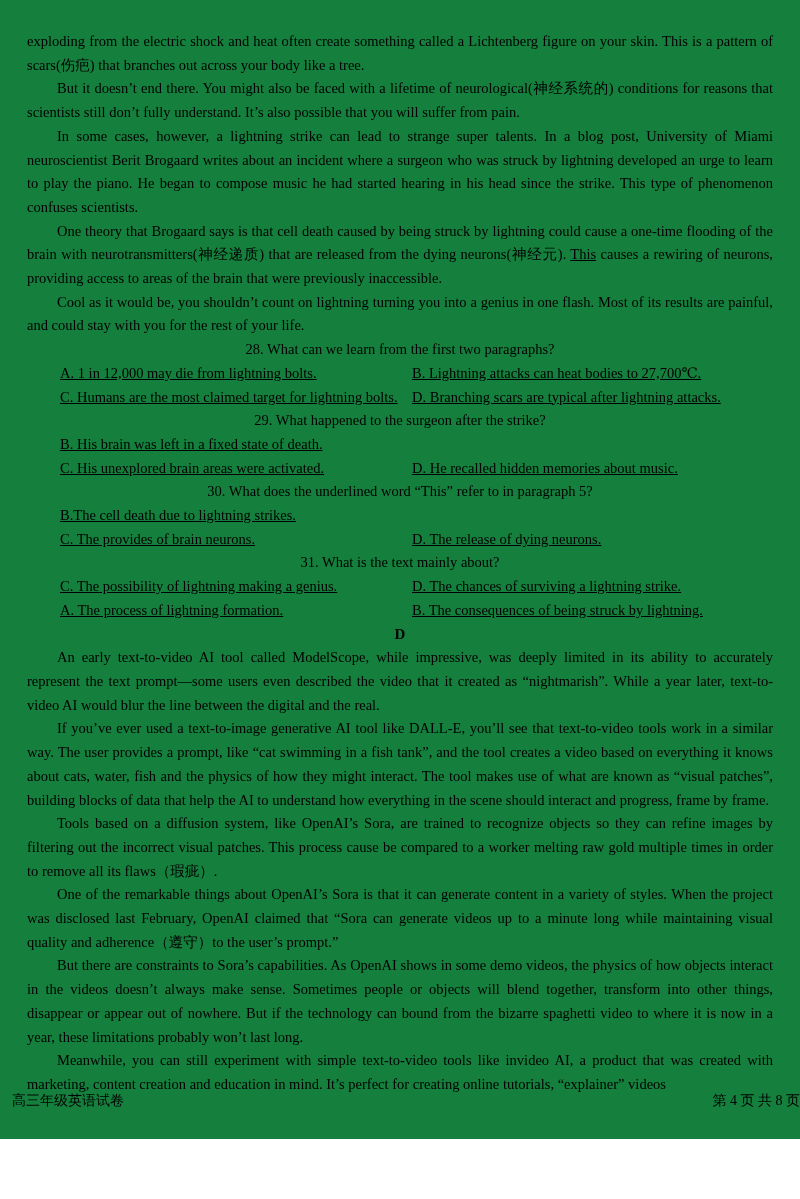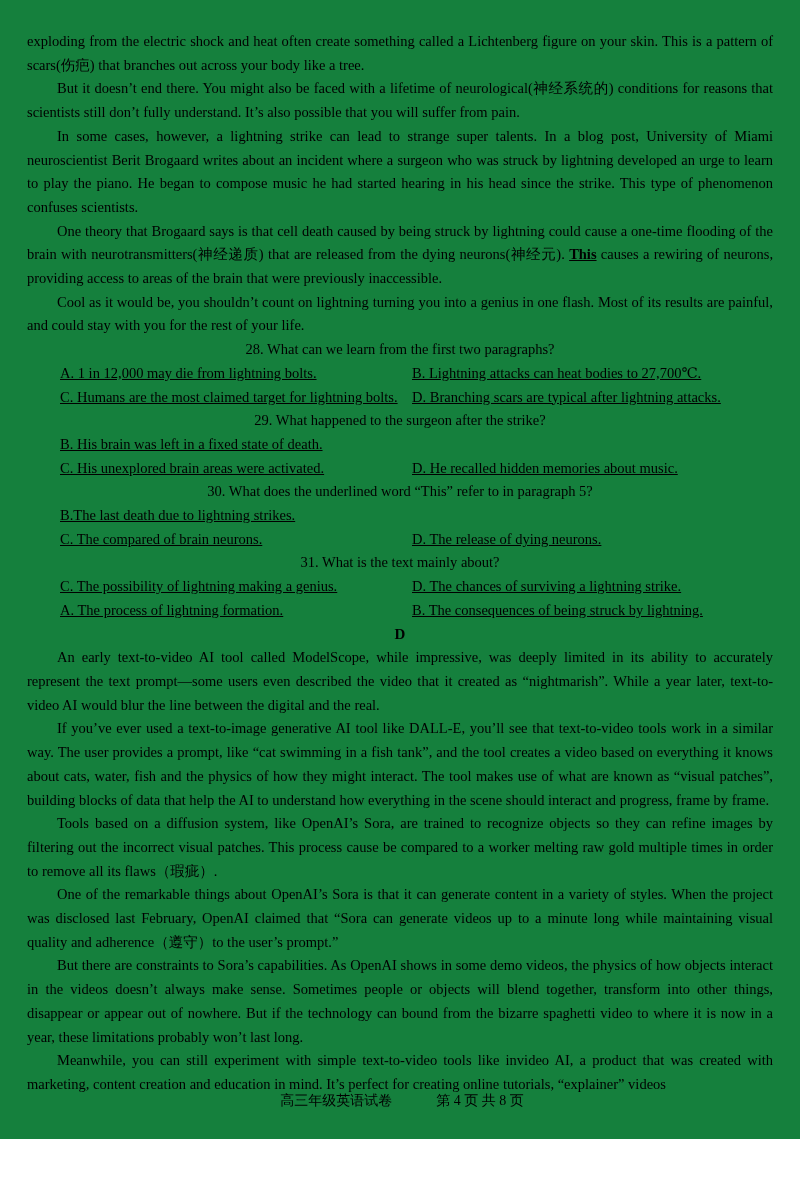--- a/index.html
+++ b/index.html
@@ -15,40 +15,40 @@
   .page {
     position: relative;
     width: 800px;
     height: 1139px;
     overflow: hidden;
     background: #15803d;
   }
   .content { padding: 30px 27px 0 27px; }
   .para { margin: 0; text-align: justify; text-indent: 30px; }
   .para.first { text-indent: 0; }
-  .u { text-decoration: underline; font-weight: bold; }
+  .u { text-decoration: underline; }
   .question { margin: 0; }
   .q-stem { text-align: center; }
   .q-row { display: flex; padding-left: 33px; text-decoration: underline; }
   .opt-left { flex: 0 0 auto; min-width: 352px; white-space: nowrap; }
   .opt-right { flex: 0 0 auto; white-space: nowrap; }
   .section-heading {
     margin: 0;
     text-align: center;
     font-weight: bold;
     font-size: 15px;
     line-height: 23.7px;
   }
   .footer {
     position: absolute;
-    left: 4px;
+    left: 12px;
     right: 0;
     bottom: 26px;
     display: flex;
-    justify-content: center;
+    justify-content: space-between;
     gap: 44px;
     font-size: 14px;
   }
 </style>
 </head>
 <body>
 
 <div class="page">
   <main class="content">
 
@@ -77,24 +77,24 @@
       </div>
       <div class="q-row">
         <span class="opt-left">C. His unexplored brain areas were activated.</span>
         <span class="opt-right">D. He recalled hidden memories about music.</span>
       </div>
     </div>
 
     <div class="question">
       <div class="q-stem"><span>30.</span> <span>What does the underlined word “This” refer to in paragraph 5?</span></div>
       <div class="q-row">
-        <span class="opt-right">B.The last death due to lightning strikes.</span>
+        <span class="opt-right">B.The cell death due to lightning strikes.</span>
       </div>
       <div class="q-row">
-        <span class="opt-left">C. The compared of brain neurons.</span>
+        <span class="opt-left">C. The provides of brain neurons.</span>
         <span class="opt-right">D. The release of dying neurons.</span>
       </div>
     </div>
 
     <div class="question">
       <div class="q-stem"><span>31.</span> <span>What is the text mainly about?</span></div>
       <div class="q-row">
         <span class="opt-left">C. The possibility of lightning making a genius.</span>
         <span class="opt-right">D. The chances of surviving a lightning strike.</span>
       </div>

